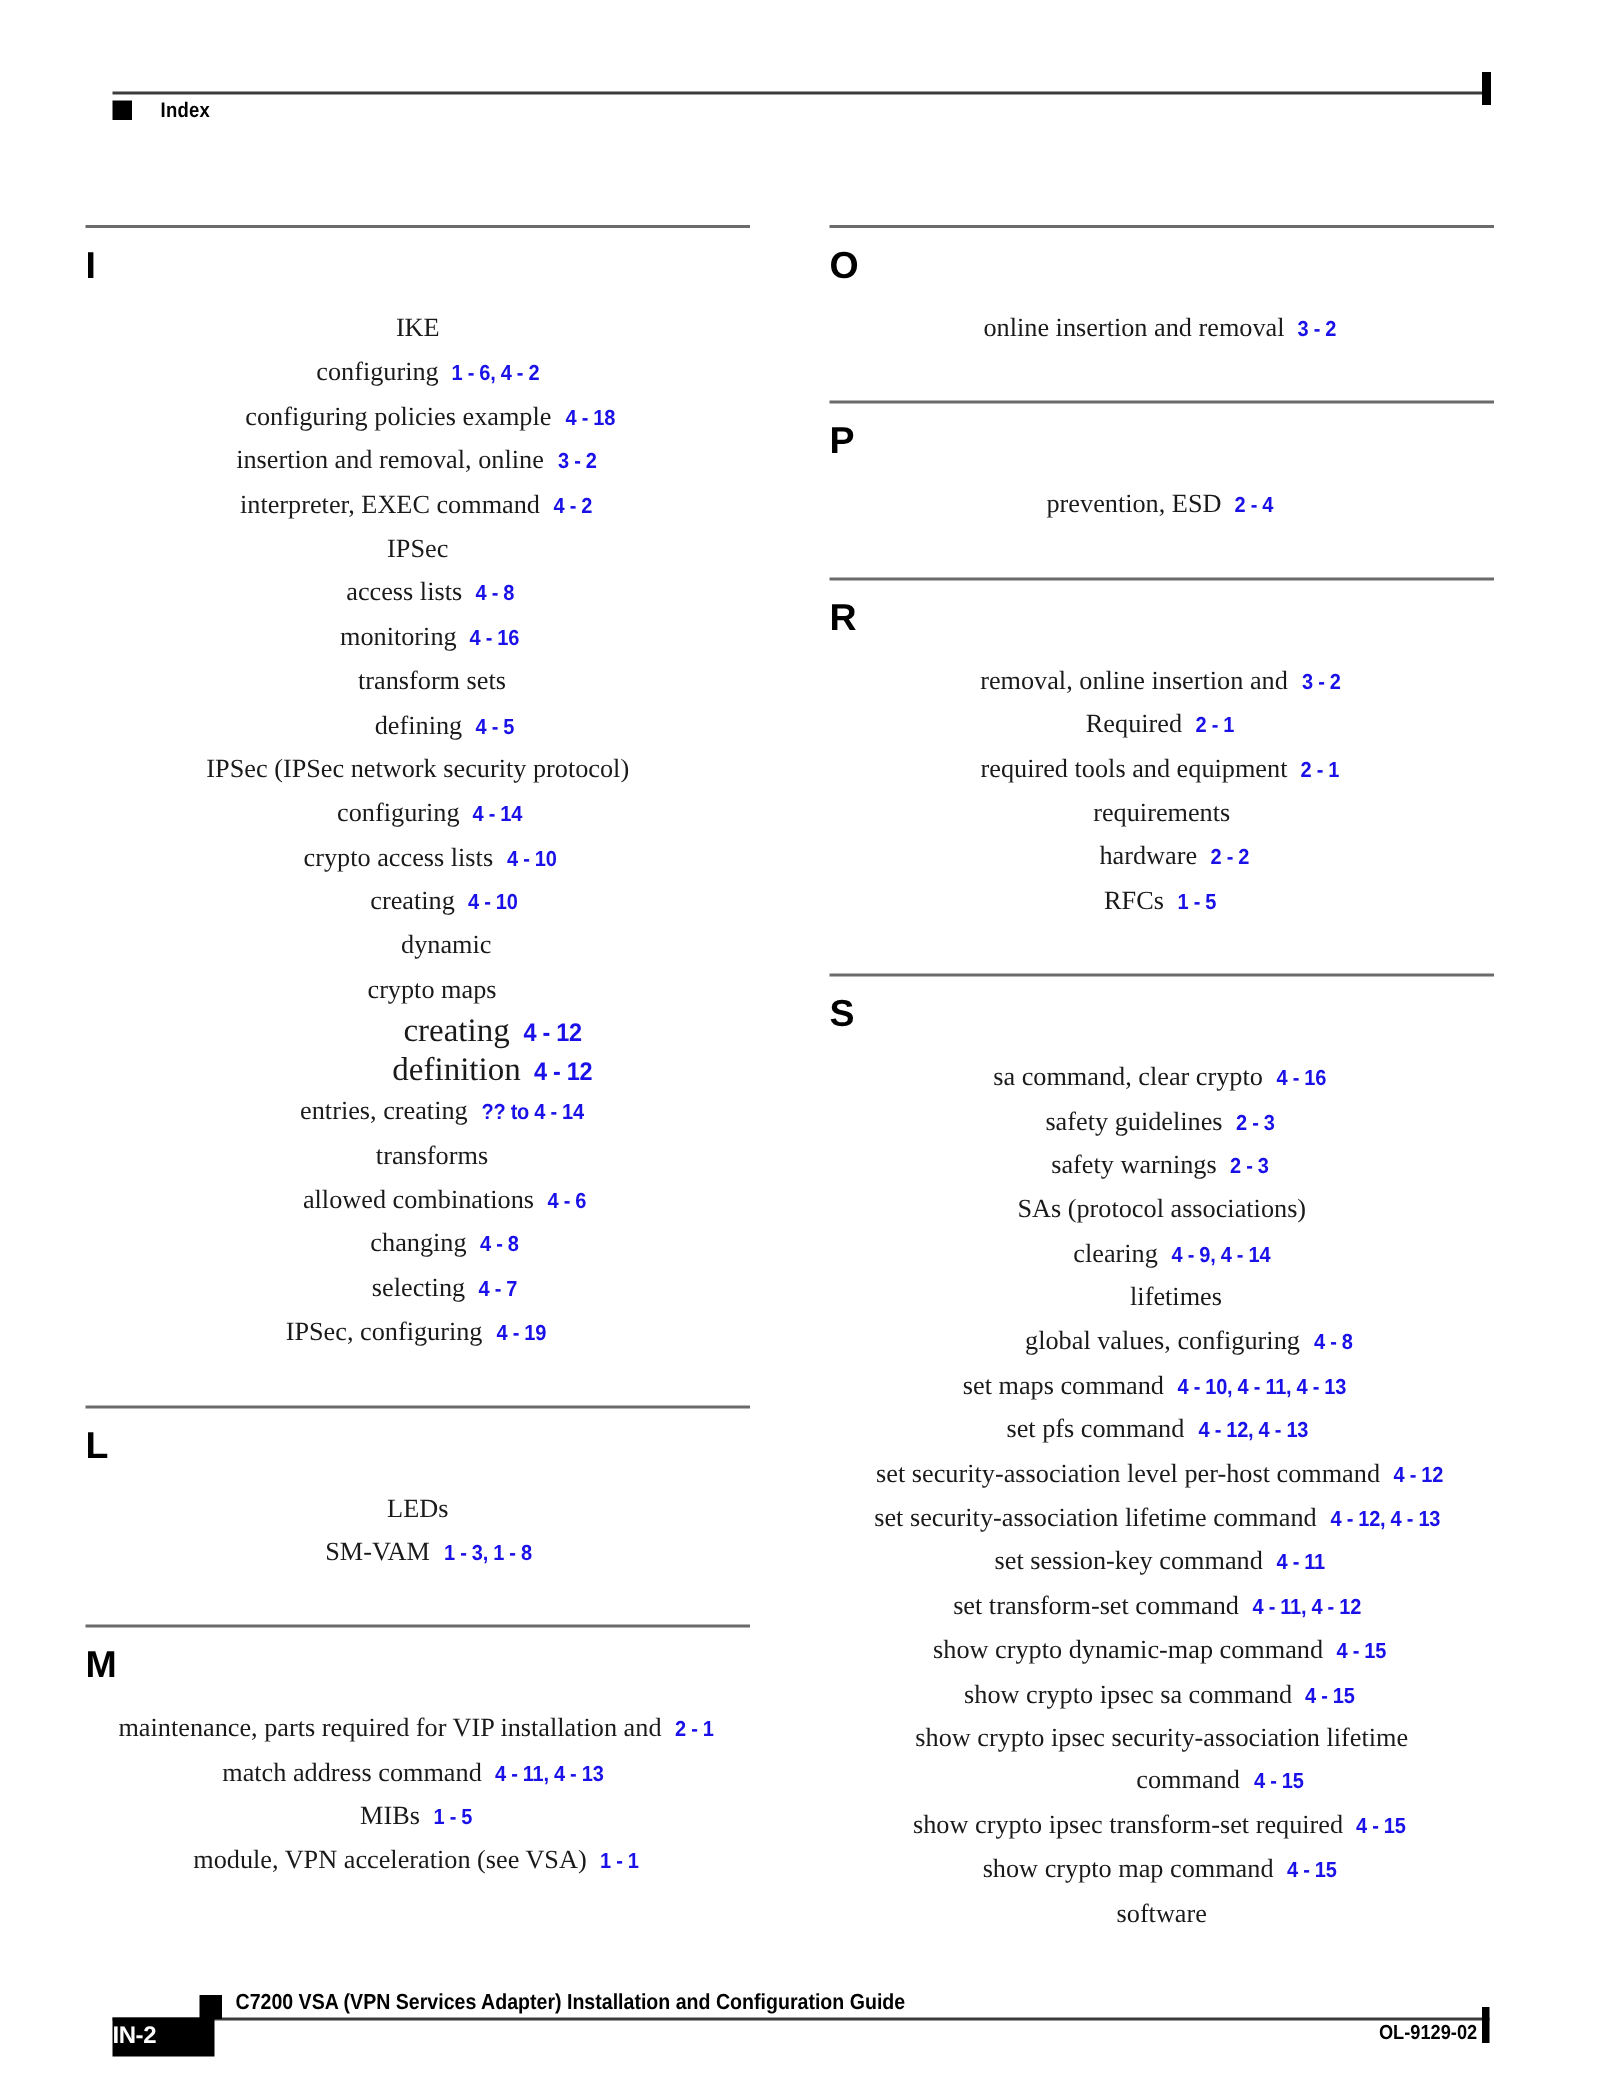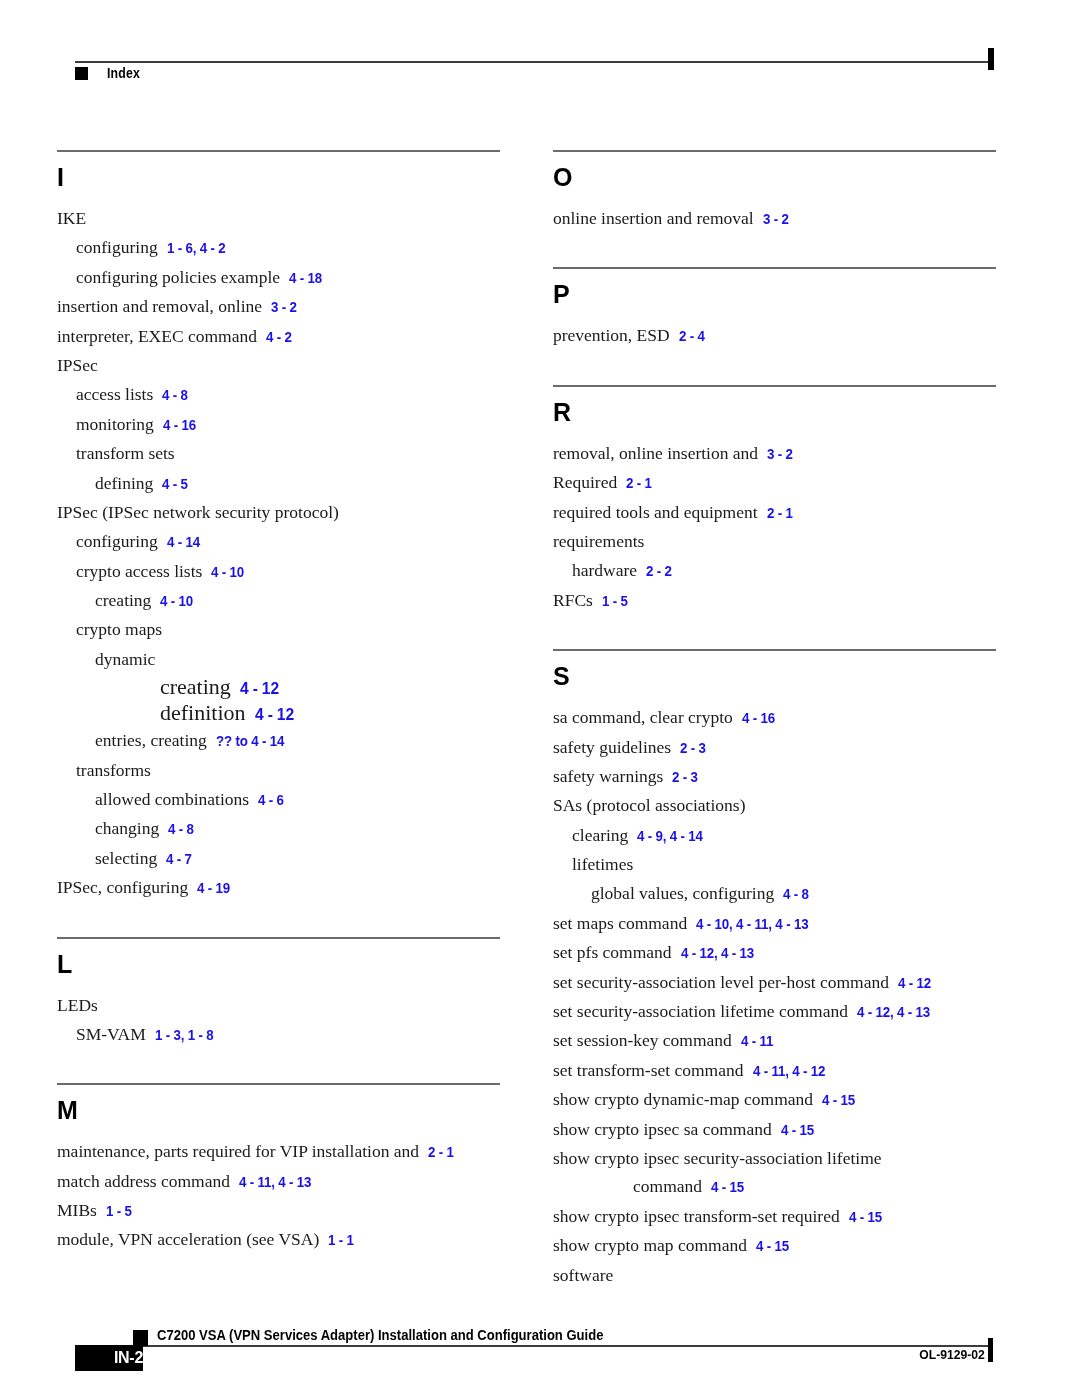--- a/index.html
+++ b/index.html
@@ -83,20 +83,21 @@
     font-weight: bold;
     font-size: 25px;
     color: #000000;
     line-height: 1;
     padding-top: 13px;
     padding-bottom: 0;
     letter-spacing: -0.5px;
   }
   .sec-entries {
     padding-top: 14px;
+    text-align: center;
   }
 
   
   .entry {
     font-family: "Liberation Serif", "DejaVu Serif", serif;
     font-size: 17.5px;
     color: #1a1a1a;
     line-height: 1.68;
     white-space: nowrap;
   }
@@ -167,21 +168,21 @@
     width: 68px;
     height: 26px;
     background: #000000;
   }
   .footer-tab span {
     position: absolute;
     left: 0; top: 0;
     width: 68px;
     height: 42px;
     line-height: 26px;
-    text-align: right;
+    text-align: left;
     color: #ffffff;
     font-family: "Liberation Sans Narrow", "Liberation Sans", sans-serif;
     font-weight: bold;
     font-size: 16px;
     letter-spacing: -0.3px;
   }
   .footer-title {
     position: absolute;
     left: 157px;
     top: 11px;
@@ -230,22 +231,22 @@
           <div class="entry lvl0"><span>interpreter, EXEC command</span><span class="ref">4 - 2</span></div>
           <div class="entry lvl0"><span>IPSec</span></div>
           <div class="entry lvl1"><span>access lists</span><span class="ref">4 - 8</span></div>
           <div class="entry lvl1"><span>monitoring</span><span class="ref">4 - 16</span></div>
           <div class="entry lvl1"><span>transform sets</span></div>
           <div class="entry lvl2"><span>defining</span><span class="ref">4 - 5</span></div>
           <div class="entry lvl0"><span>IPSec (IPSec network security protocol)</span></div>
           <div class="entry lvl1"><span>configuring</span><span class="ref">4 - 14</span></div>
           <div class="entry lvl1"><span>crypto access lists</span><span class="ref">4 - 10</span></div>
           <div class="entry lvl2"><span>creating</span><span class="ref">4 - 10</span></div>
+          <div class="entry lvl2"><span>dynamic</span></div>
           <div class="entry lvl1"><span>crypto maps</span></div>
-          <div class="entry lvl2"><span>dynamic</span></div>
           <div class="entry lvl-odd"><span>creating</span><span class="ref">4 - 12</span></div>
           <div class="entry lvl-odd"><span>definition</span><span class="ref">4 - 12</span></div>
           <div class="entry lvl2"><span>entries, creating</span><span class="ref">?? to 4 - 14</span></div>
           <div class="entry lvl1"><span>transforms</span></div>
           <div class="entry lvl2"><span>allowed combinations</span><span class="ref">4 - 6</span></div>
           <div class="entry lvl2"><span>changing</span><span class="ref">4 - 8</span></div>
           <div class="entry lvl2"><span>selecting</span><span class="ref">4 - 7</span></div>
           <div class="entry lvl0"><span>IPSec, configuring</span><span class="ref">4 - 19</span></div>
         </div>
       </div>

